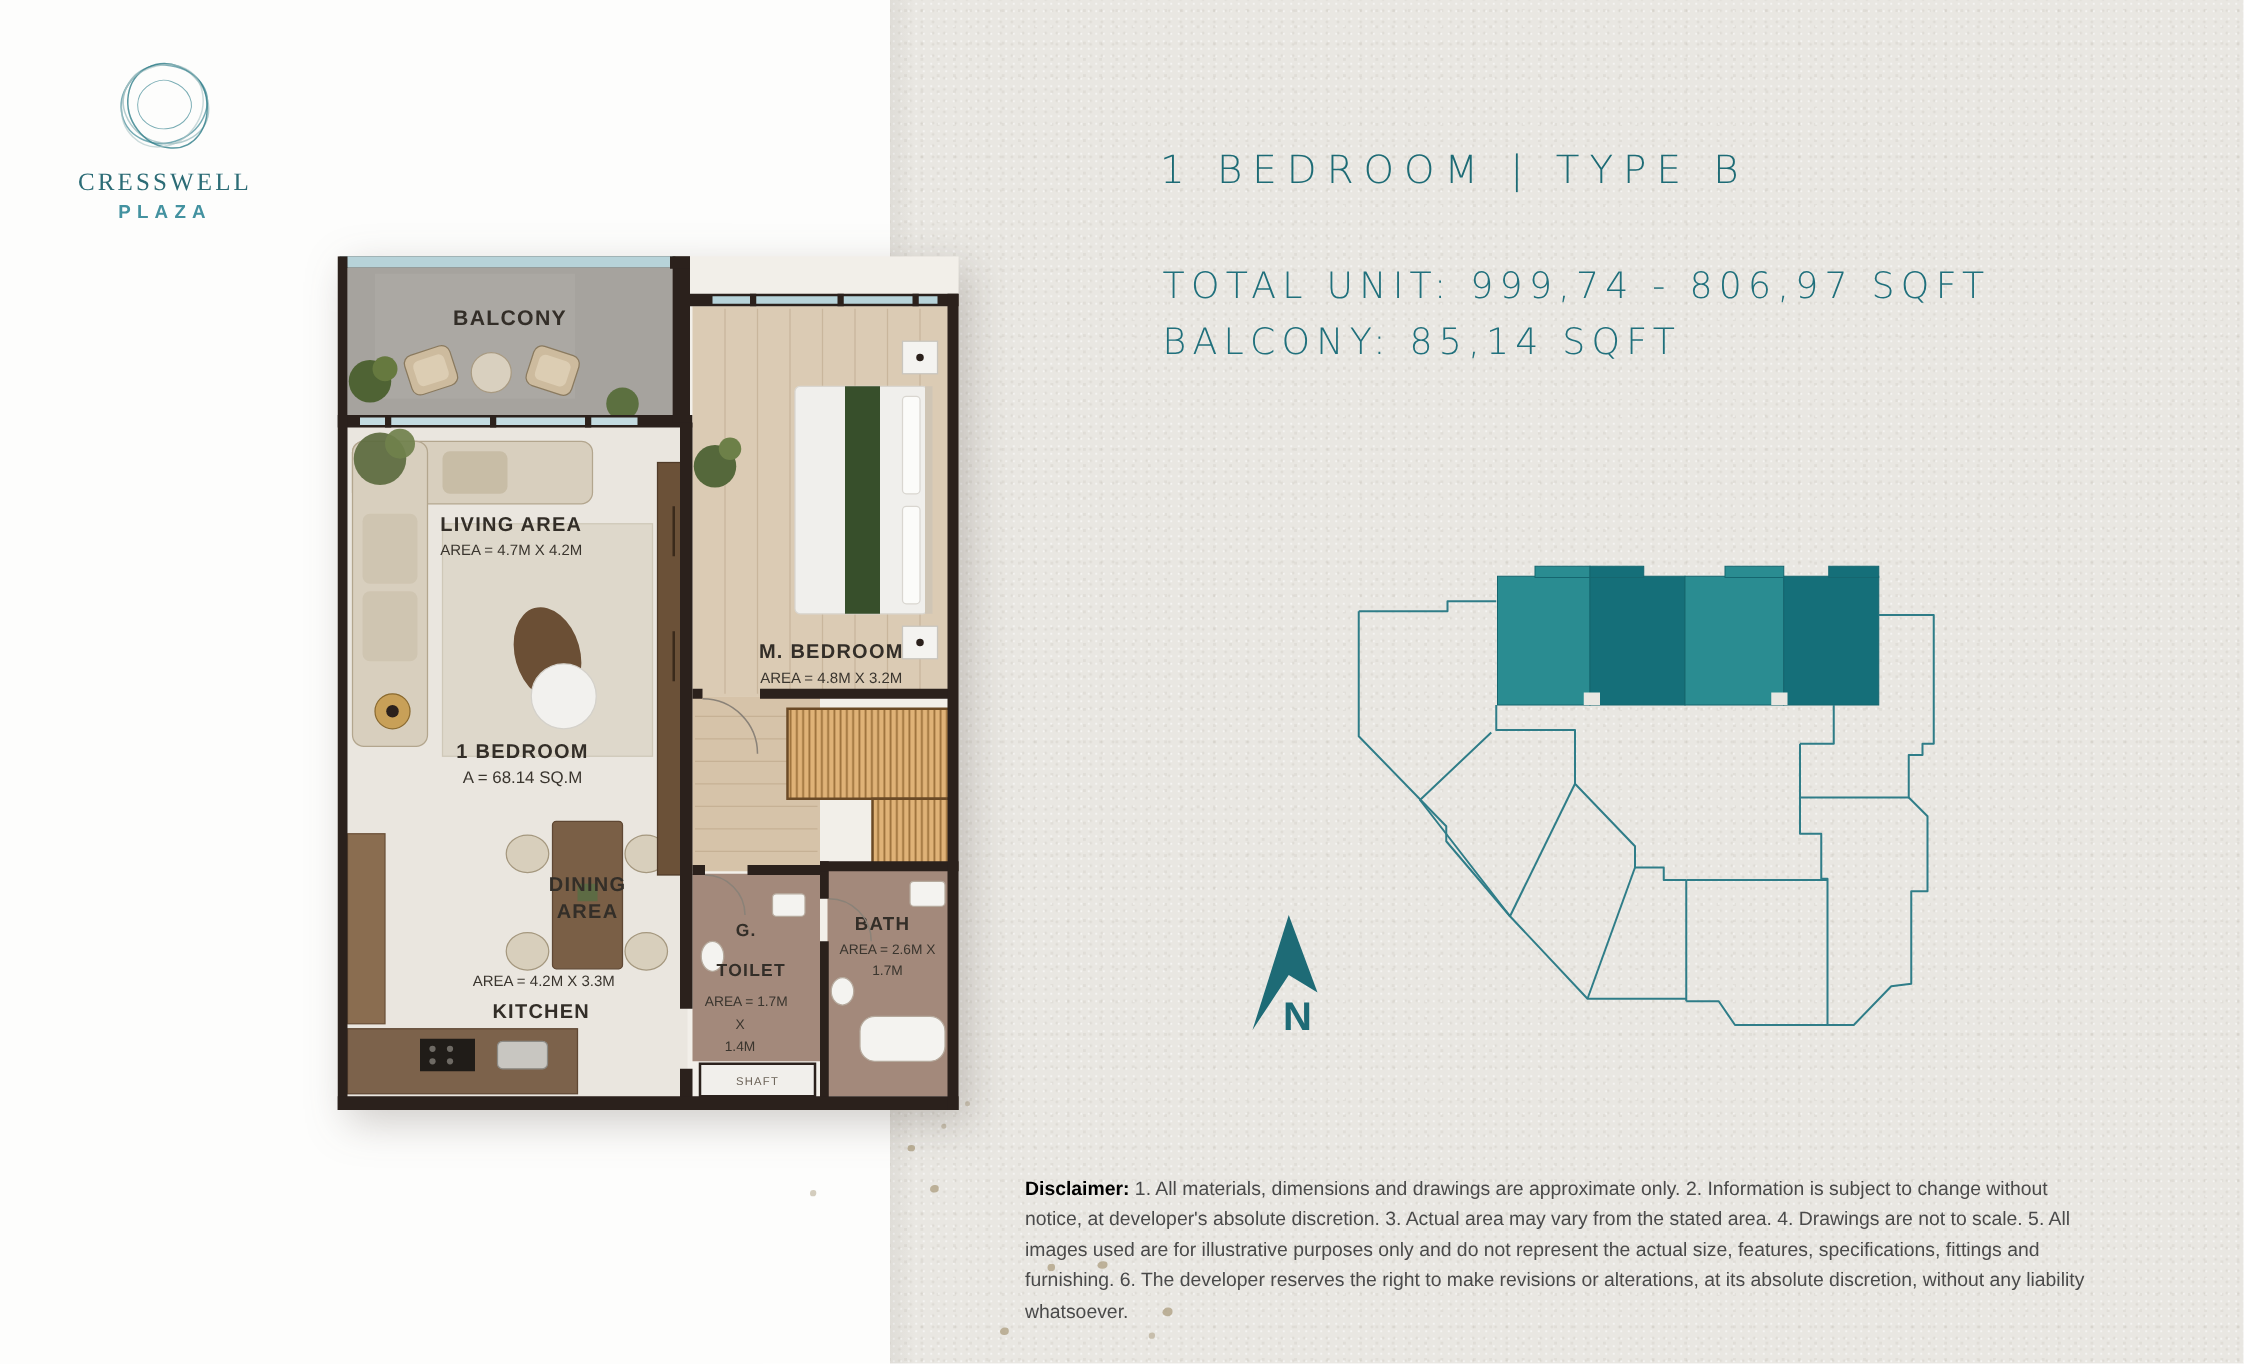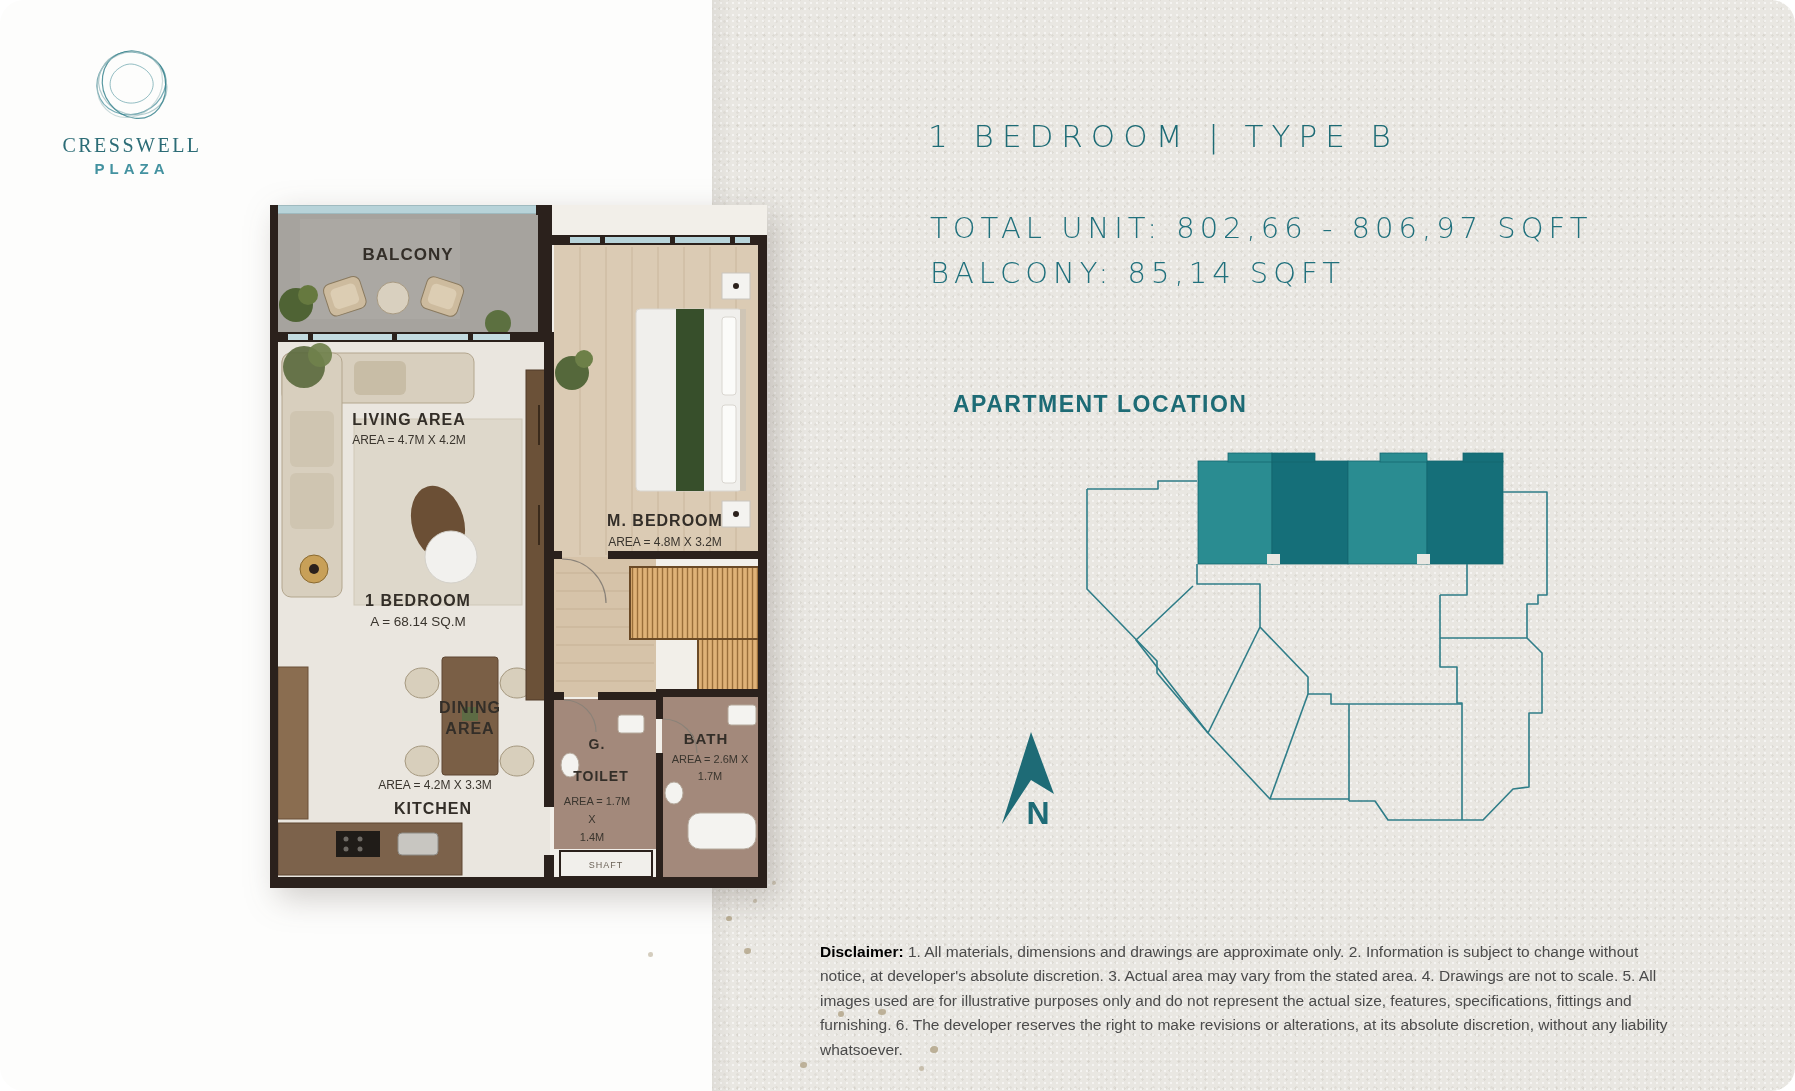--- a/index.html
+++ b/index.html
@@ -1,17 +1,17 @@
 <!DOCTYPE html>
 <html><head>
 <meta charset="utf-8">
 <style>
   html,body{margin:0;padding:0;background:#ffffff;}
   .canvas{position:relative;width:1795px;height:1091px;overflow:hidden;
-          font-family:"Liberation Sans",sans-serif;background:#fdfdfc;border-radius:24px;}
+          font-family:"Liberation Sans",sans-serif;background:#fdfdfc;}
 
   
   .right-bg{position:absolute;left:712px;top:0;width:1083px;height:1091px;
     background-color:#e9e7e2;
     background-image:
       radial-gradient(rgba(255,255,255,.55) 1px, transparent 1.1px),
       radial-gradient(rgba(178,172,160,.20) 1px, transparent 1.3px),
       radial-gradient(rgba(160,152,138,.12) 1.2px, transparent 1.5px);
     background-size:6px 6px, 9px 9px, 13px 13px;
     background-position:0 0, 3px 4px, 6px 2px;}
@@ -78,24 +78,23 @@
         <path d="M60,6 C85,8 99,26 92,45 C85,64 62,74 43,66 C24,58 20,36 31,21 C39,10 48,5 60,6 Z" stroke="#a9c3c4" opacity="0.6" transform="rotate(-32 60 40)"></path>
         <path d="M60,6 C85,8 99,26 92,45 C85,64 62,74 43,66 C24,58 20,36 31,21 C39,10 48,5 60,6 Z" stroke="#4d929c" opacity="0.75" transform="rotate(15 60 40) scale(0.62) translate(36 24)"></path>
       </g>
     </svg>
     <div class="logo-name">CRESSWELL</div>
     <div class="logo-sub">PLAZA</div>
   </div>
 
   <div class="unit-title">1 BEDROOM | TYPE B</div>
   <div class="unit-specs">
-    <div>TOTAL UNIT: 802,66 - 806,97 SQFT</div>
+    <div>TOTAL UNIT: 999,74 - 806,97 SQFT</div>
     <div>BALCONY: 85,14 SQFT</div>
   </div>
-  <div class="apt-loc">APARTMENT LOCATION</div>
 
   <div class="plan-wrap">
   <svg width="497" height="683" viewBox="0 0 497 683">
     <defs>
       <pattern id="hatch" patternUnits="userSpaceOnUse" width="5" height="8">
         <rect width="5" height="8" fill="#dfb277"></rect>
         <path d="M2.5,0 V8" stroke="#9a6f3a" stroke-width="1.4"></path>
       </pattern>
     </defs>
 

